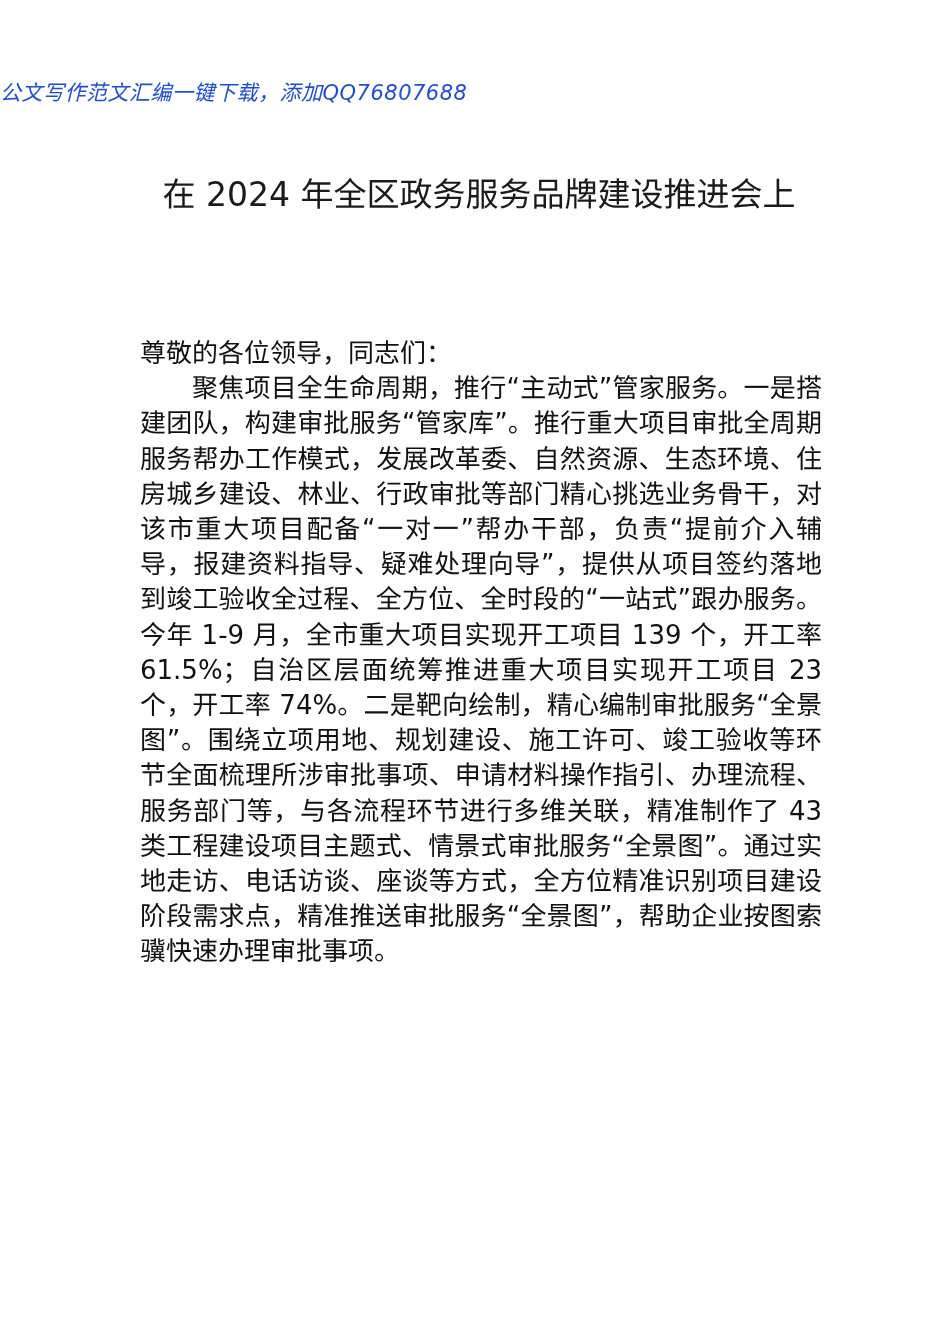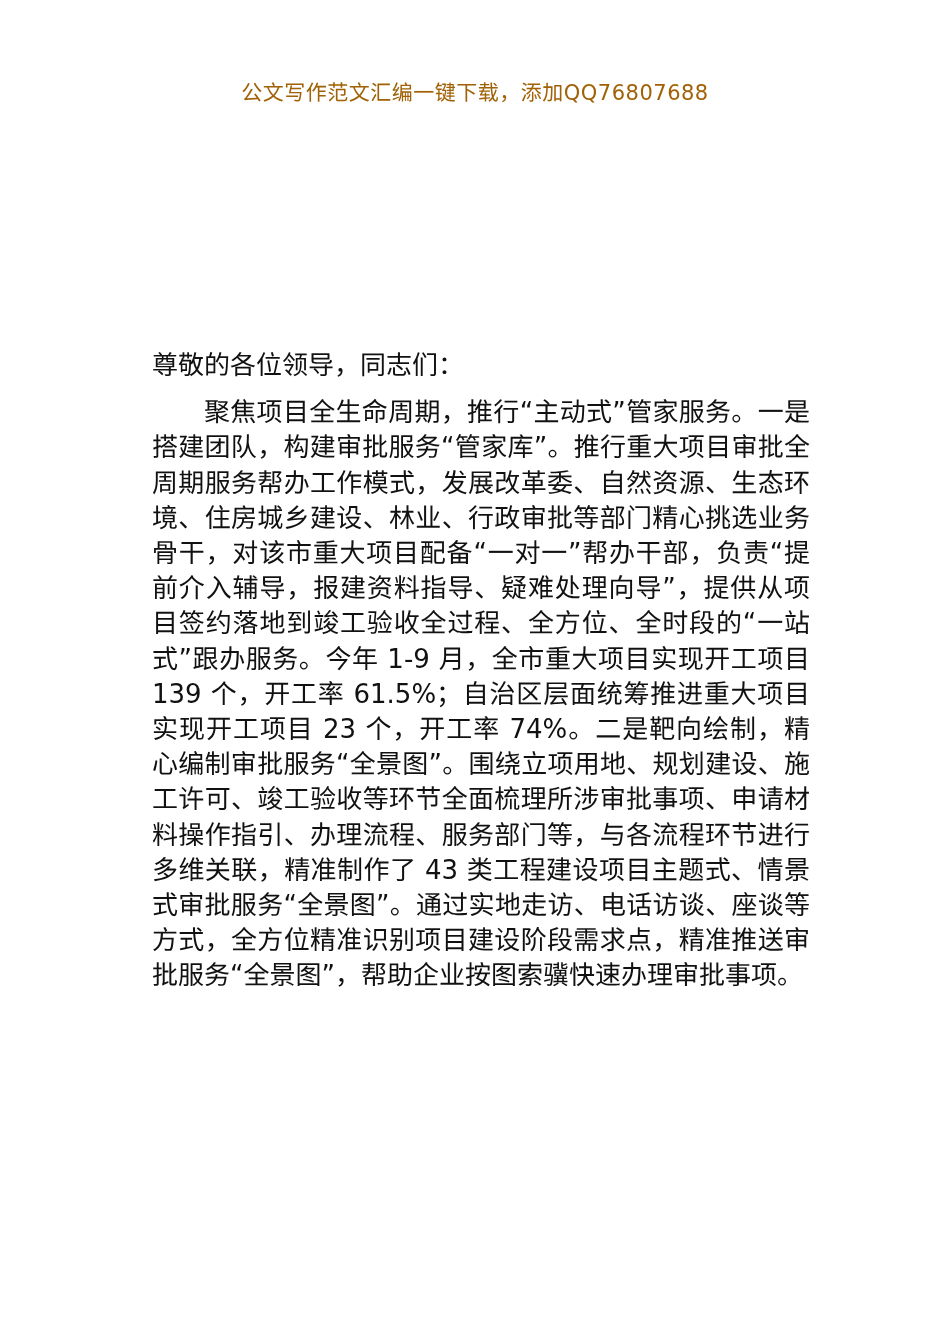--- a/index.html
+++ b/index.html
@@ -20,27 +20,28 @@
     overflow: hidden;
     box-sizing: border-box;
   }
 
   
   .promo-banner {
     position: absolute;
     left: 0;
     top: 78px;
     width: 950px;
-    text-align: center;
+    text-align: left;
     font-size: 21px;
     line-height: 30px;
     letter-spacing: 0.5px;
-    color: #a16207;
+    color: #1d4ed8;
     font-family: "DejaVu Sans", "Liberation Sans", sans-serif;
     white-space: nowrap;
+    font-style: italic;
   }
 
   
   .doc-title {
     position: absolute;
     left: 140px;
     top: 168px;
     width: 678px;
     text-align: center;
     font-size: 33px;
@@ -54,21 +55,21 @@
   }
 
   
   .body-block {
     position: absolute;
     left: 140px;
     top: 336px;
     width: 682px;
   }
   .para {
-    margin: 12px;
+    margin: 0;
     font-size: 26px;
     line-height: 35.2px;
     color: #111111;
     text-align: justify;
     text-justify: inter-character;
     font-family: "DejaVu Sans", "Liberation Sans", sans-serif;
     letter-spacing: 0px;
     word-break: break-all;
   }
   .para.indent {
@@ -79,20 +80,21 @@
   }
 </style>
 </head>
 <body>
 
 <div class="page">
 
   <div class="promo-banner">公文写作范文汇编一键下载，添加QQ76807688</div>
 
   <div class="doc-title">
+    <span class="ttl-line">在 2024 年全区政务服务品牌建设推进会上</span>
   </div>
 
   <div class="body-block">
     <p class="para salutation">尊敬的各位领导，同志们：</p>
     <p class="para indent">聚焦项目全生命周期，推行“主动式”管家服务。一是搭建团队，构建审批服务“管家库”。推行重大项目审批全周期服务帮办工作模式，发展改革委、自然资源、生态环境、住房城乡建设、林业、行政审批等部门精心挑选业务骨干，对该市重大项目配备“一对一”帮办干部，负责“提前介入辅导，报建资料指导、疑难处理向导”，提供从项目签约落地到竣工验收全过程、全方位、全时段的“一站式”跟办服务。今年 1-9 月，全市重大项目实现开工项目 139 个，开工率 61.5%；自治区层面统筹推进重大项目实现开工项目 23 个，开工率 74%。二是靶向绘制，精心编制审批服务“全景图”。围绕立项用地、规划建设、施工许可、竣工验收等环节全面梳理所涉审批事项、申请材料操作指引、办理流程、服务部门等，与各流程环节进行多维关联，精准制作了 43 类工程建设项目主题式、情景式审批服务“全景图”。通过实地走访、电话访谈、座谈等方式，全方位精准识别项目建设阶段需求点，精准推送审批服务“全景图”，帮助企业按图索骥快速办理审批事项。</p>
   </div>
 
 </div>
 
 </body></html>

